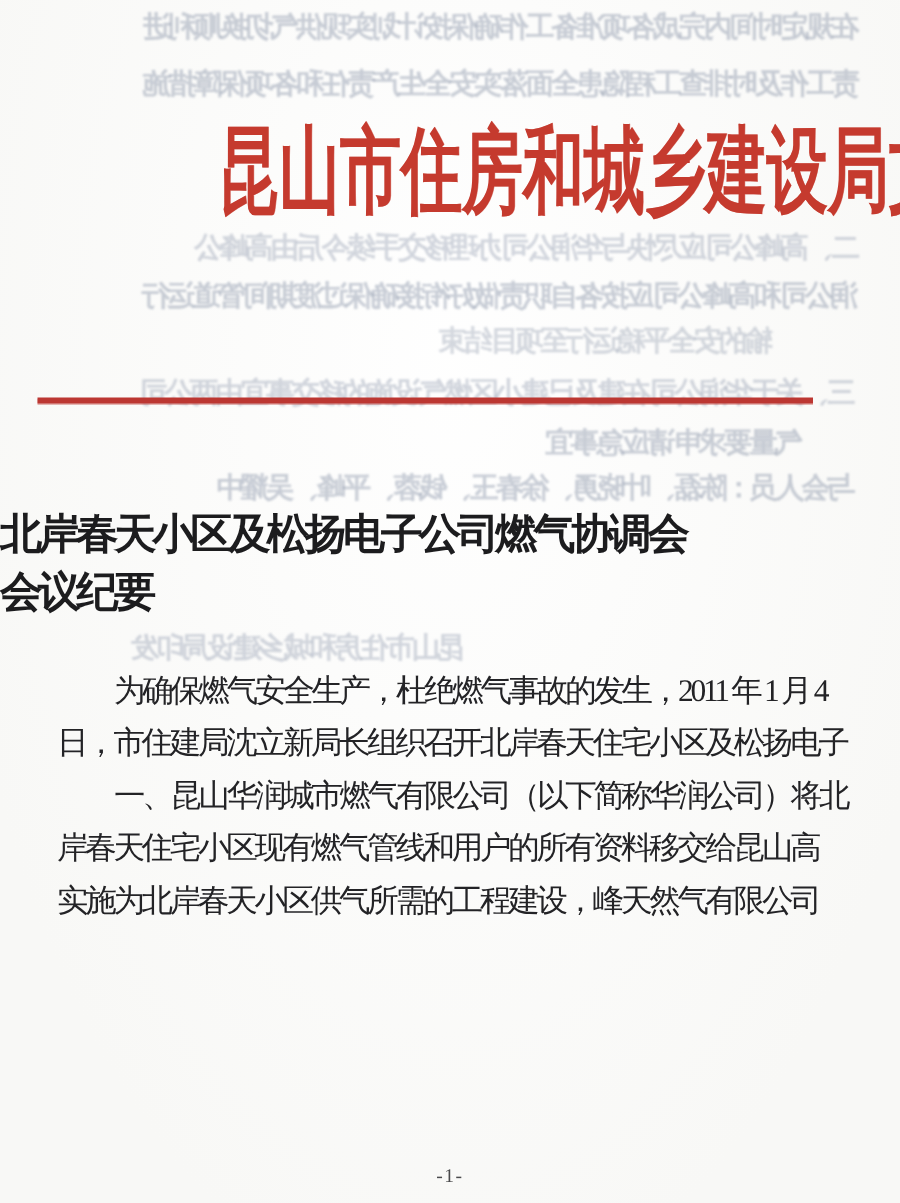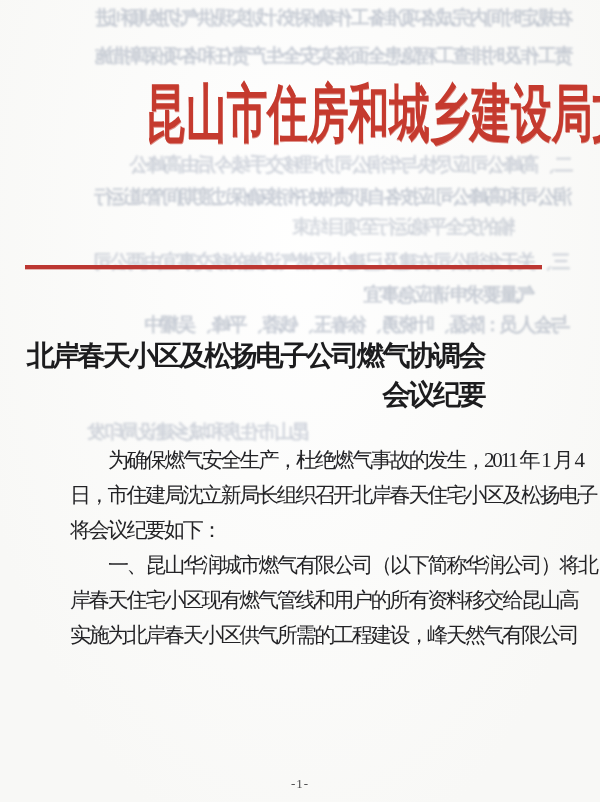--- a/index.html
+++ b/index.html
@@ -55,36 +55,35 @@
     text-shadow:0.5px 0.5px 0 rgba(197,58,46,0.55);
   }
   .red-rule{
     position:absolute;top:265px;left:25px;width:517px;height:4px;
     background:#bc3732;
     box-shadow:0 1px 0 rgba(188,55,50,0.35);
   }
   
   .doc-title{
     position:absolute;top:336px;left:0;width:484px;
-    text-align:right;
+    text-align:left;
     font-weight:bold;
     color:#1c1c1e;
     font-size:28px;
     letter-spacing:-2.6px;
     line-height:39px;
     font-family:"Liberation Sans", sans-serif;
   }
   
   .body-text{
     position:absolute;top:443px;left:38px;width:530px;
     color:#232326;
     font-size:21px;
     letter-spacing:-2.2px;
     font-family:"Liberation Serif", serif;
-    margin-left:32px;
   }
   .body-text .line{
     height:35px;
     line-height:35px;
     white-space:nowrap;
   }
   .line.indent{text-indent:38px;}
   
   .page-num{
     position:absolute;top:776px;left:0;width:600px;
@@ -117,19 +116,18 @@
 <div class="red-rule"></div>
 
 <div class="doc-title">
   <div>北岸春天小区及松扬电子公司燃气协调会</div>
   <div>会议纪要</div>
 </div>
 
 <div class="body-text">
   <div class="line indent">为确保燃气安全生产，杜绝燃气事故的发生，2011 年 1 月 4</div>
   <div class="line">日，市住建局沈立新局长组织召开北岸春天住宅小区及松扬电子</div>
-  <div class="line">将会议纪要如下：</div>
   <div class="line indent">一、昆山华润城市燃气有限公司（以下简称华润公司）将北</div>
   <div class="line">岸春天住宅小区现有燃气管线和用户的所有资料移交给昆山高</div>
   <div class="line">实施为北岸春天小区供气所需的工程建设，峰天然气有限公司</div>
 </div>
 
 <div class="page-num">-1-</div>
 
 </body></html>

